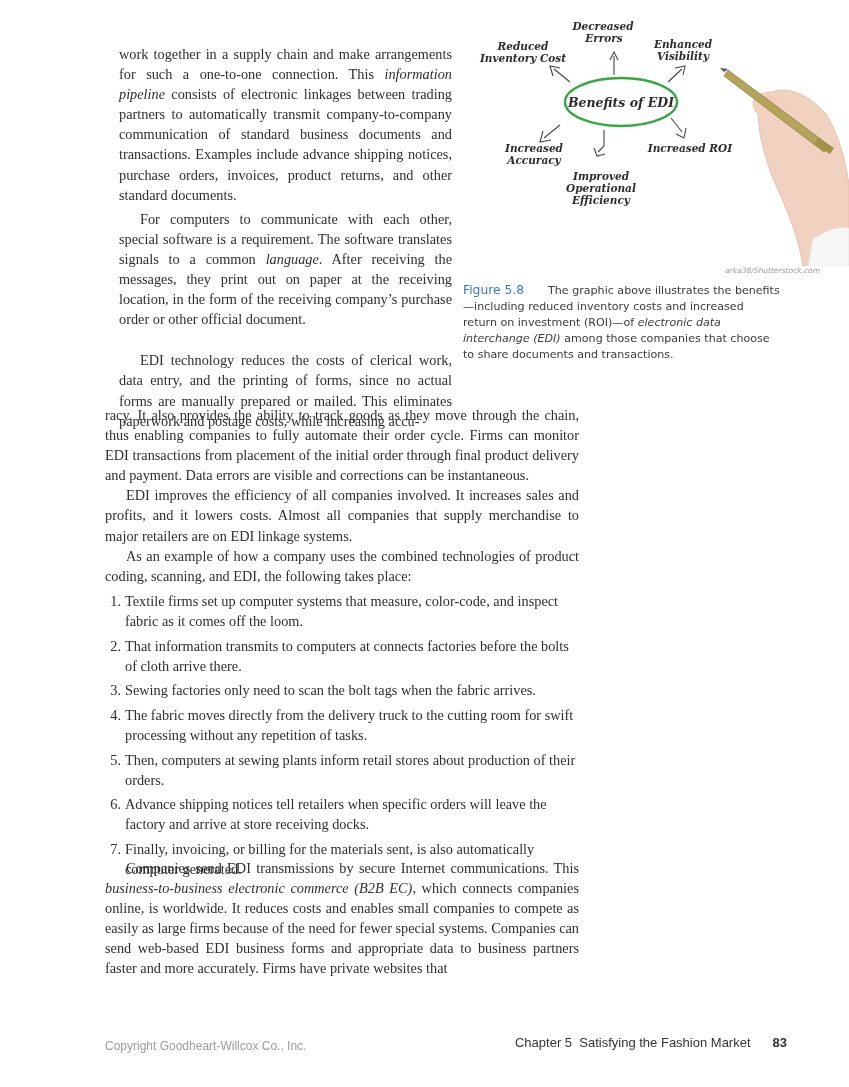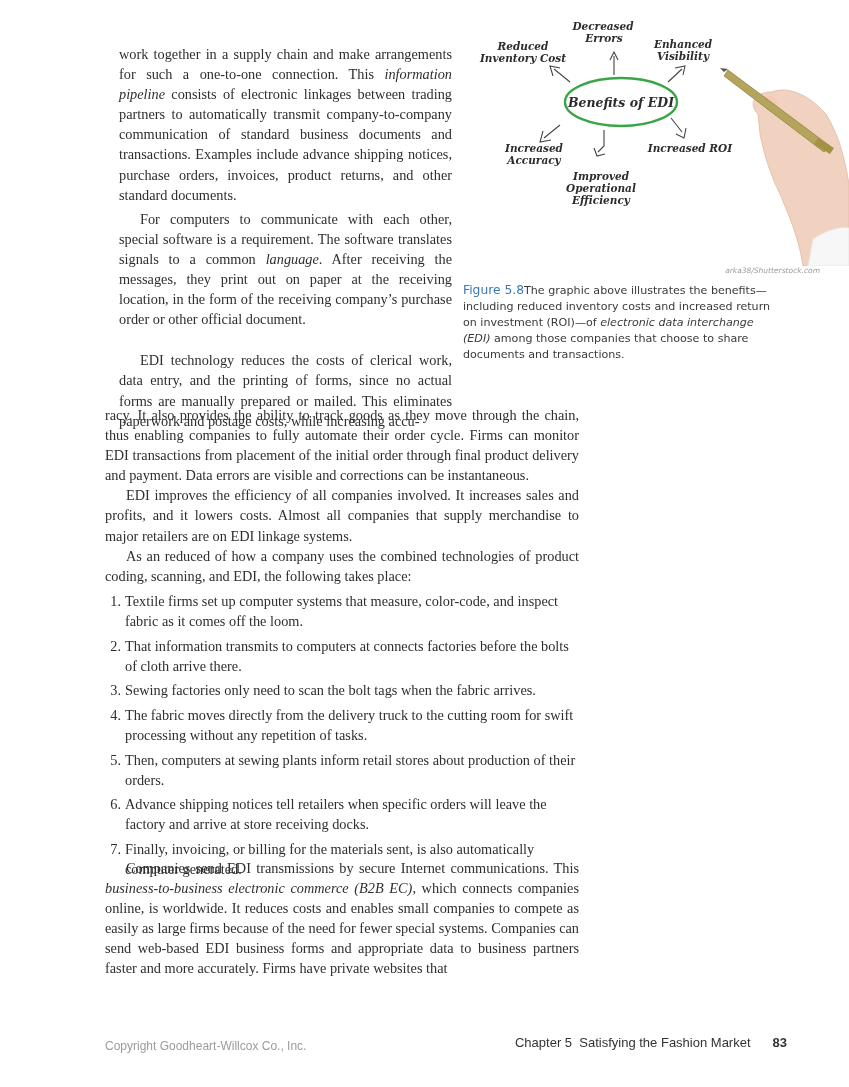--- a/index.html
+++ b/index.html
@@ -9,21 +9,21 @@
   .indent { text-indent: 21px; }
   .col-narrow { position: absolute; left: 119px; top: 44px; width: 333px; }
   .col-wide { position: absolute; left: 105px; width: 474px; }
   .after-narrow { top: 405px; }
   em { font-style: italic; }
 
   .figure { position: absolute; left: 458px; top: 14px; width: 391px; height: 252px; }
   .fig-svg { width: 391px; height: 252px; display: block; }
   .credit { position: absolute; left: 632px; top: 266px; width: 188px; text-align: right; font-family: "DejaVu Sans", sans-serif; font-style: italic; font-size: 7.5px; color: #9a9a9a; }
   .caption { position: absolute; left: 463px; top: 282px; width: 318px; font-family: "DejaVu Sans", sans-serif; font-size: 11.1px; line-height: 16px; color: #3a3a3a; }
-  .caption .fig-label { color: #3a78b8; font-family: "DejaVu Sans", sans-serif; font-size: 12.3px; margin-right: 0; }
+  .caption .fig-label { color: #3a78b8; font-family: "DejaVu Sans", sans-serif; font-size: 12.3px; margin-right: 24px; }
 
   .list { position: absolute; left: 105px; top: 591px; width: 474px; margin: 0; padding: 0; list-style: none; }
   .list li { position: relative; padding-left: 20px; margin-bottom: 4.5px; text-align: left; }
   .list li .num { position: absolute; left: 0; top: 0; width: 16px; text-align: right; }
 
   .footer-left { position: absolute; left: 105px; top: 1039px; font-family: "Liberation Sans", sans-serif; font-size: 12px; color: #9c9c9c; }
   .footer-right { position: absolute; right: 62px; top: 1035px; font-family: "Liberation Sans", sans-serif; font-size: 13px; color: #333; }
   .footer-right .page-num { font-weight: bold; margin-left: 22px; }
   .script { font-family: "DejaVu Serif", serif; font-style: italic; font-weight: bold; fill: #2c2c2c; }
 </style>
@@ -82,21 +82,21 @@
 </div>
 <div class="credit">arka38/Shutterstock.com</div>
 
 <div class="caption">
   <span class="fig-label">Figure 5.8</span><span>The graphic above illustrates the benefits—including reduced inventory costs and increased return on investment (ROI)—of </span><em>electronic data interchange (EDI)</em><span> among those companies that choose to share documents and transactions.</span>
 </div>
 
 <div class="col-wide after-narrow body-text">
   <p class="para">racy. It also provides the ability to track goods as they move through the chain, thus enabling companies to fully automate their order cycle. Firms can monitor EDI transactions from placement of the initial order through final product delivery and payment. Data errors are visible and corrections can be instantaneous.</p>
   <p class="para indent">EDI improves the efficiency of all companies involved. It increases sales and profits, and it lowers costs. Almost all companies that supply merchandise to major retailers are on EDI linkage systems.</p>
-  <p class="para indent">As an reduced of how a company uses the combined technologies of product coding, scanning, and EDI, the following takes place:</p>
+  <p class="para indent">As an example of how a company uses the combined technologies of product coding, scanning, and EDI, the following takes place:</p>
 </div>
 
 <ol class="list body-text">
   <li><span class="num">1.</span><span>Textile firms set up computer systems that measure, color-code, and inspect fabric as it comes off the loom.</span></li>
   <li><span class="num">2.</span><span>That information transmits to computers at connects factories before the bolts of cloth arrive there.</span></li>
   <li><span class="num">3.</span><span>Sewing factories only need to scan the bolt tags when the fabric arrives.</span></li>
   <li><span class="num">4.</span><span>The fabric moves directly from the delivery truck to the cutting room for swift processing without any repetition of tasks.</span></li>
   <li><span class="num">5.</span><span>Then, computers at sewing plants inform retail stores about production of their orders.</span></li>
   <li><span class="num">6.</span><span>Advance shipping notices tell retailers when specific orders will leave the factory and arrive at store receiving docks.</span></li>
   <li><span class="num">7.</span><span>Finally, invoicing, or billing for the materials sent, is also automatically computer generated.</span></li>

